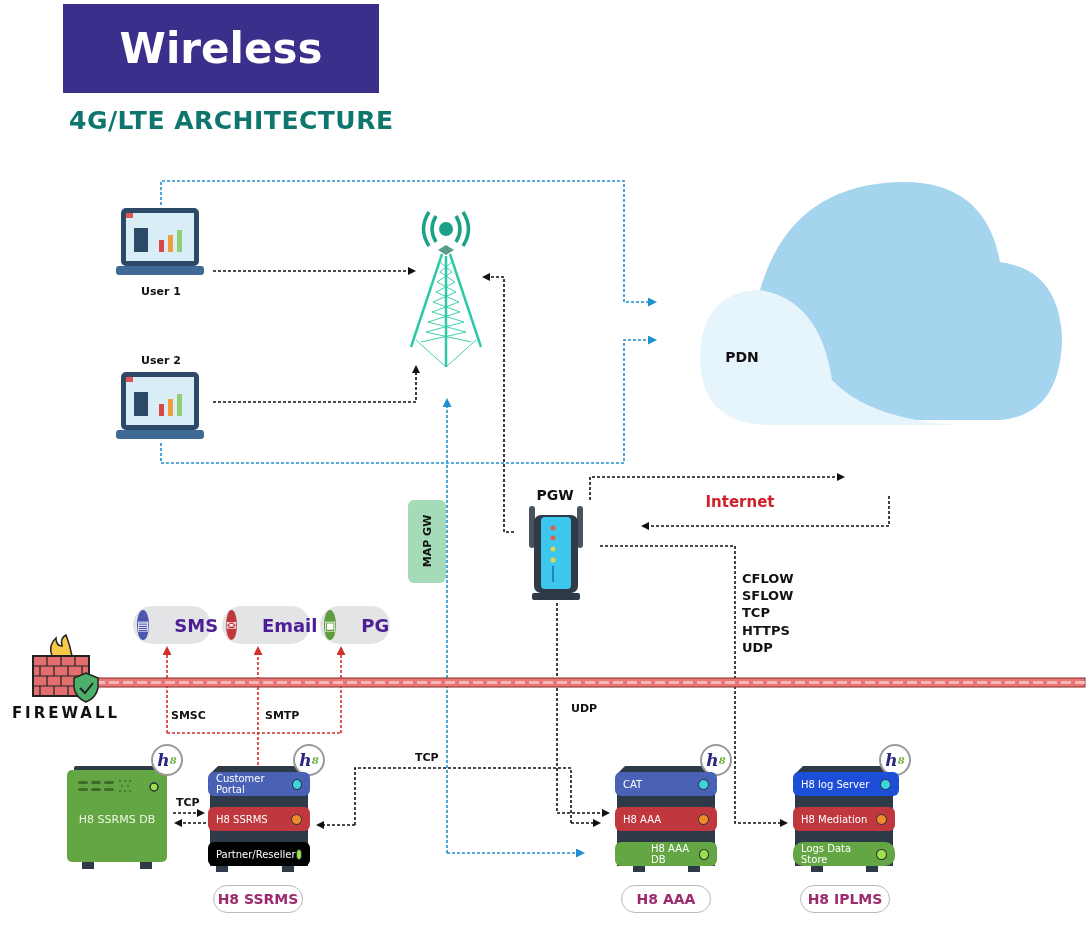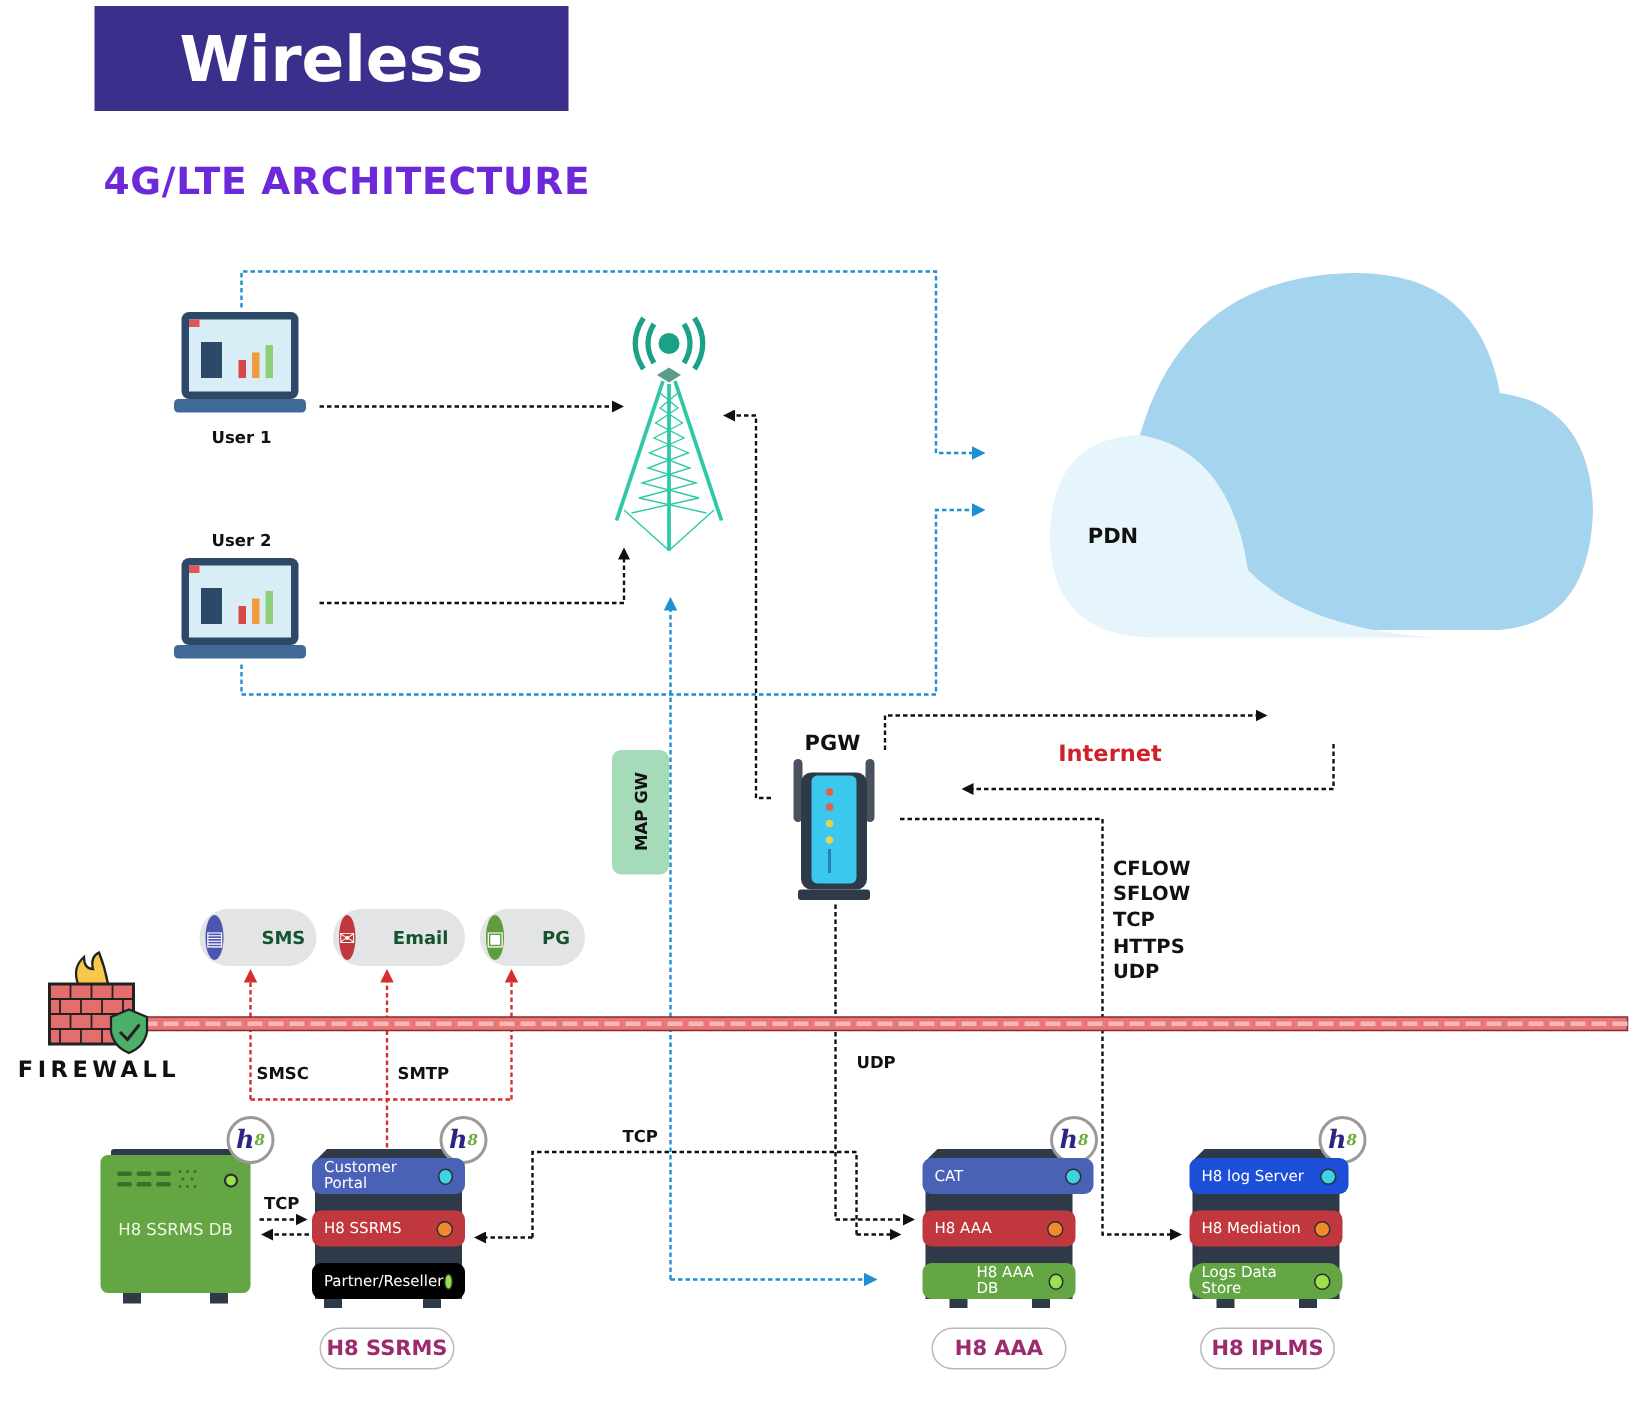--- a/index.html
+++ b/index.html
@@ -1,25 +1,25 @@
 <!DOCTYPE html>
 <html><head>
 <meta charset="utf-8">
 <style>
   html,body{margin:0;padding:0;background:#fff;}
   body{width:1089px;height:950px;position:relative;overflow:hidden;font-family:"Liberation Sans",sans-serif;}
   .abs{position:absolute;}
-  #title-box{left:63px;top:4px;width:316px;height:70px;background:#3a2f8a;display:flex;align-items:center;justify-content:center;}
+  #title-box{left:63px;top:4px;width:316px;height:89px;background:#3a2f8a;display:flex;align-items:center;justify-content:center;}
   #title-text{color:#fff;font-family:"DejaVu Sans",sans-serif;font-weight:bold;font-size:42px;letter-spacing:0px;}
-  #subtitle{left:69px;top:106px;font-family:"DejaVu Sans",sans-serif;font-weight:bold;font-size:25px;color:#6d28d9;letter-spacing:0.5px;}
+  #subtitle{left:69px;top:106px;font-family:"DejaVu Sans",sans-serif;font-weight:bold;font-size:25px;color:#0f766e;letter-spacing:0.5px;}
   svg#diagram{position:absolute;left:0;top:0;}
   .lbl{font-family:"DejaVu Sans",sans-serif;font-weight:bold;fill:#111;}
   .pill{position:absolute;height:38px;border-radius:20px;background:#e3e4e6;display:flex;align-items:center;padding:0 12px 0 4px;box-sizing:border-box;}
   .pill .ic{width:30px;height:30px;border-radius:50%;display:flex;align-items:center;justify-content:center;color:#fff;font-size:13px;margin-right:9px;}
-  .pill .tx{font-family:"DejaVu Sans",sans-serif;font-weight:bold;font-size:12px;color:#14532d;margin-left:16px;}
+  .pill .tx{font-family:"DejaVu Sans",sans-serif;font-weight:bold;font-size:18px;color:#4c1d95;margin-left:16px;}
   .tag{position:absolute;height:28px;border:1.5px solid #b9b9b9;border-radius:15px;background:#fff;display:flex;align-items:center;justify-content:center;font-family:"DejaVu Sans",sans-serif;font-weight:bold;font-size:14px;color:#9c2a6e;box-sizing:border-box;}
   .stack-row{position:absolute;height:24px;border-radius:6px;display:flex;align-items:center;justify-content:space-between;padding:0 8px;box-sizing:border-box;font-family:"DejaVu Sans",sans-serif;font-size:10px;color:#fff;}
   .dot{width:9px;height:9px;border-radius:50%;border:1.5px solid #2a2f38;}
   .logo{position:absolute;width:28px;height:28px;border-radius:50%;border:2px solid #9a9a9a;background:#fff;display:flex;align-items:center;justify-content:center;font-family:"DejaVu Serif",serif;font-weight:bold;font-style:italic;font-size:17px;color:#2b2680;}
   .logo sup{color:#6cae3e;font-size:10px;font-style:italic;margin-left:0;}
 </style>
 </head>
 <body>
 
 <div id="title-box" class="abs">
@@ -249,21 +249,21 @@
 <div class="stack-row" style="left:208px;top:807px;width:102px;background:#c0383e;">
   <span>H8 SSRMS</span>
     <span class="dot" style="background:#f08a2a;"></span>
 </div>
 <div class="stack-row" style="left:208px;top:842px;width:102px;background:#000000;">
   <span>Partner/Reseller</span>
     <span class="dot" style="background:#9be24a;"></span>
 </div>
 <div class="tag" style="left:213px;top:885px;width:90px;">H8 SSRMS</div>
 
-<div class="stack-row" style="left:615px;top:772px;width:114px;background:#4a62b5;">
+<div class="stack-row" style="left:615px;top:772px;width:102px;background:#4a62b5;">
   <span>CAT</span>
     <span class="dot" style="background:#3fd3e0;"></span>
 </div>
 <div class="stack-row" style="left:615px;top:807px;width:102px;background:#c0383e;">
   <span>H8 AAA</span>
     <span class="dot" style="background:#f08a2a;"></span>
 </div>
 <div class="stack-row" style="left:615px;top:842px;width:102px;background:#64a643;padding-left:36px;">
   <span>H8 AAA DB</span>
     <span class="dot" style="background:#9be24a;"></span>

